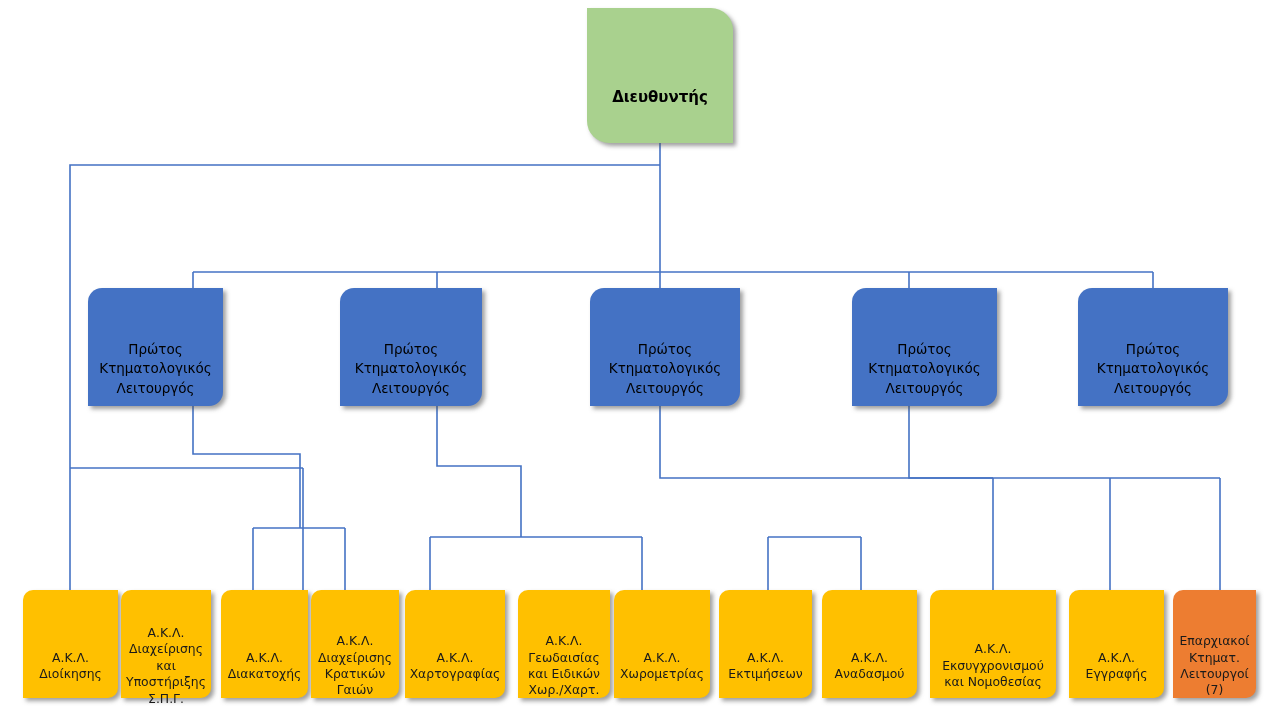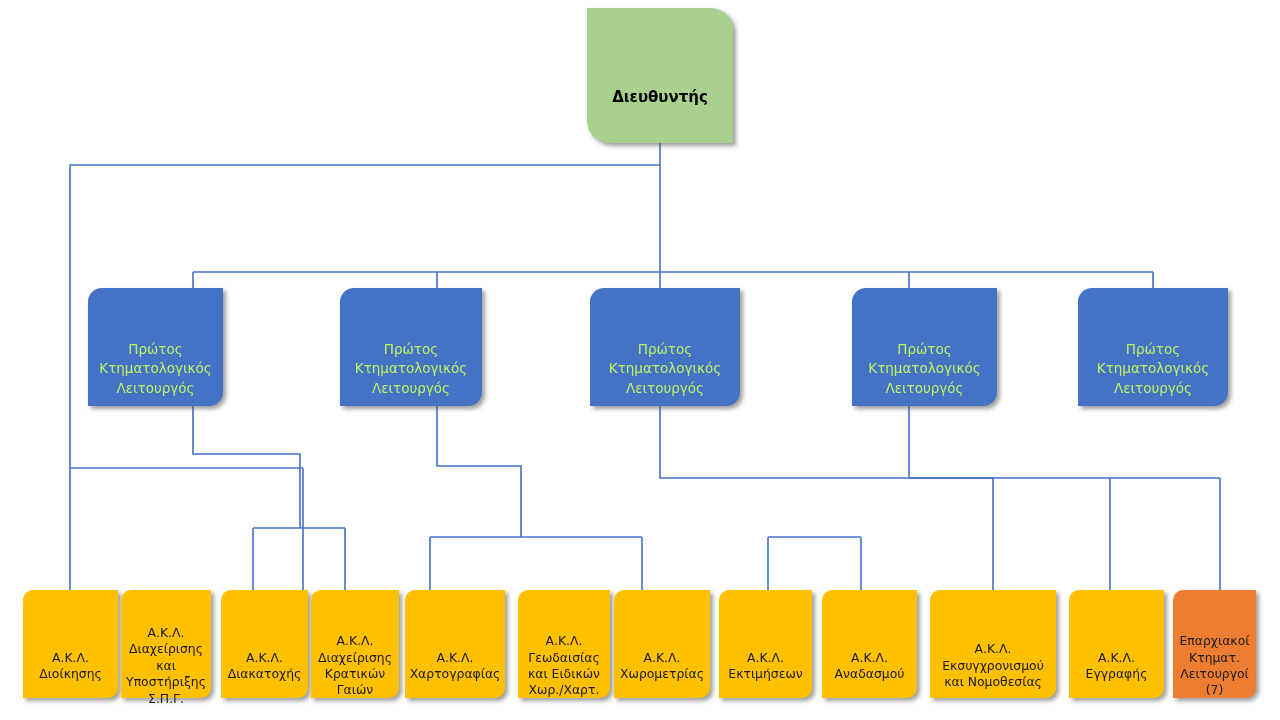--- a/index.html
+++ b/index.html
@@ -6,21 +6,21 @@
   body{width:1280px;height:720px;background:#ffffff;
        font-family:"DejaVu Sans","Liberation Sans",sans-serif;overflow:hidden;}
   #stage{position:relative;width:1280px;height:720px;}
   svg.wires{position:absolute;left:0;top:0;width:1280px;height:720px;}
   .node{position:absolute;box-sizing:border-box;display:flex;align-items:center;
         justify-content:center;text-align:center;
         box-shadow:3px 3px 4px rgba(80,80,80,0.55);}
   .node .lbl{display:block;width:100%;padding:0 4px;white-space:pre-line;margin-top:44px;}
   .root{background:#A9D18E;color:#000000;font-weight:bold;font-size:15px;
         border-radius:0 22px 0 22px;line-height:1.25;}
-  .mid{background:#4472C4;color:#bef264;font-size:13.5px;
+  .mid{background:#4472C4;color:#000000;font-size:13.5px;
        border-radius:14px 0 14px 0;line-height:1.45;}
   .leaf{background:#FFC000;color:#1a1a1a;font-size:12.4px;
         border-radius:10px 0 10px 0;line-height:1.32;}
   .leaf.alt{background:#ED7D31;}
 </style>
 </head>
 <body>
 
 <div id="stage">
 

